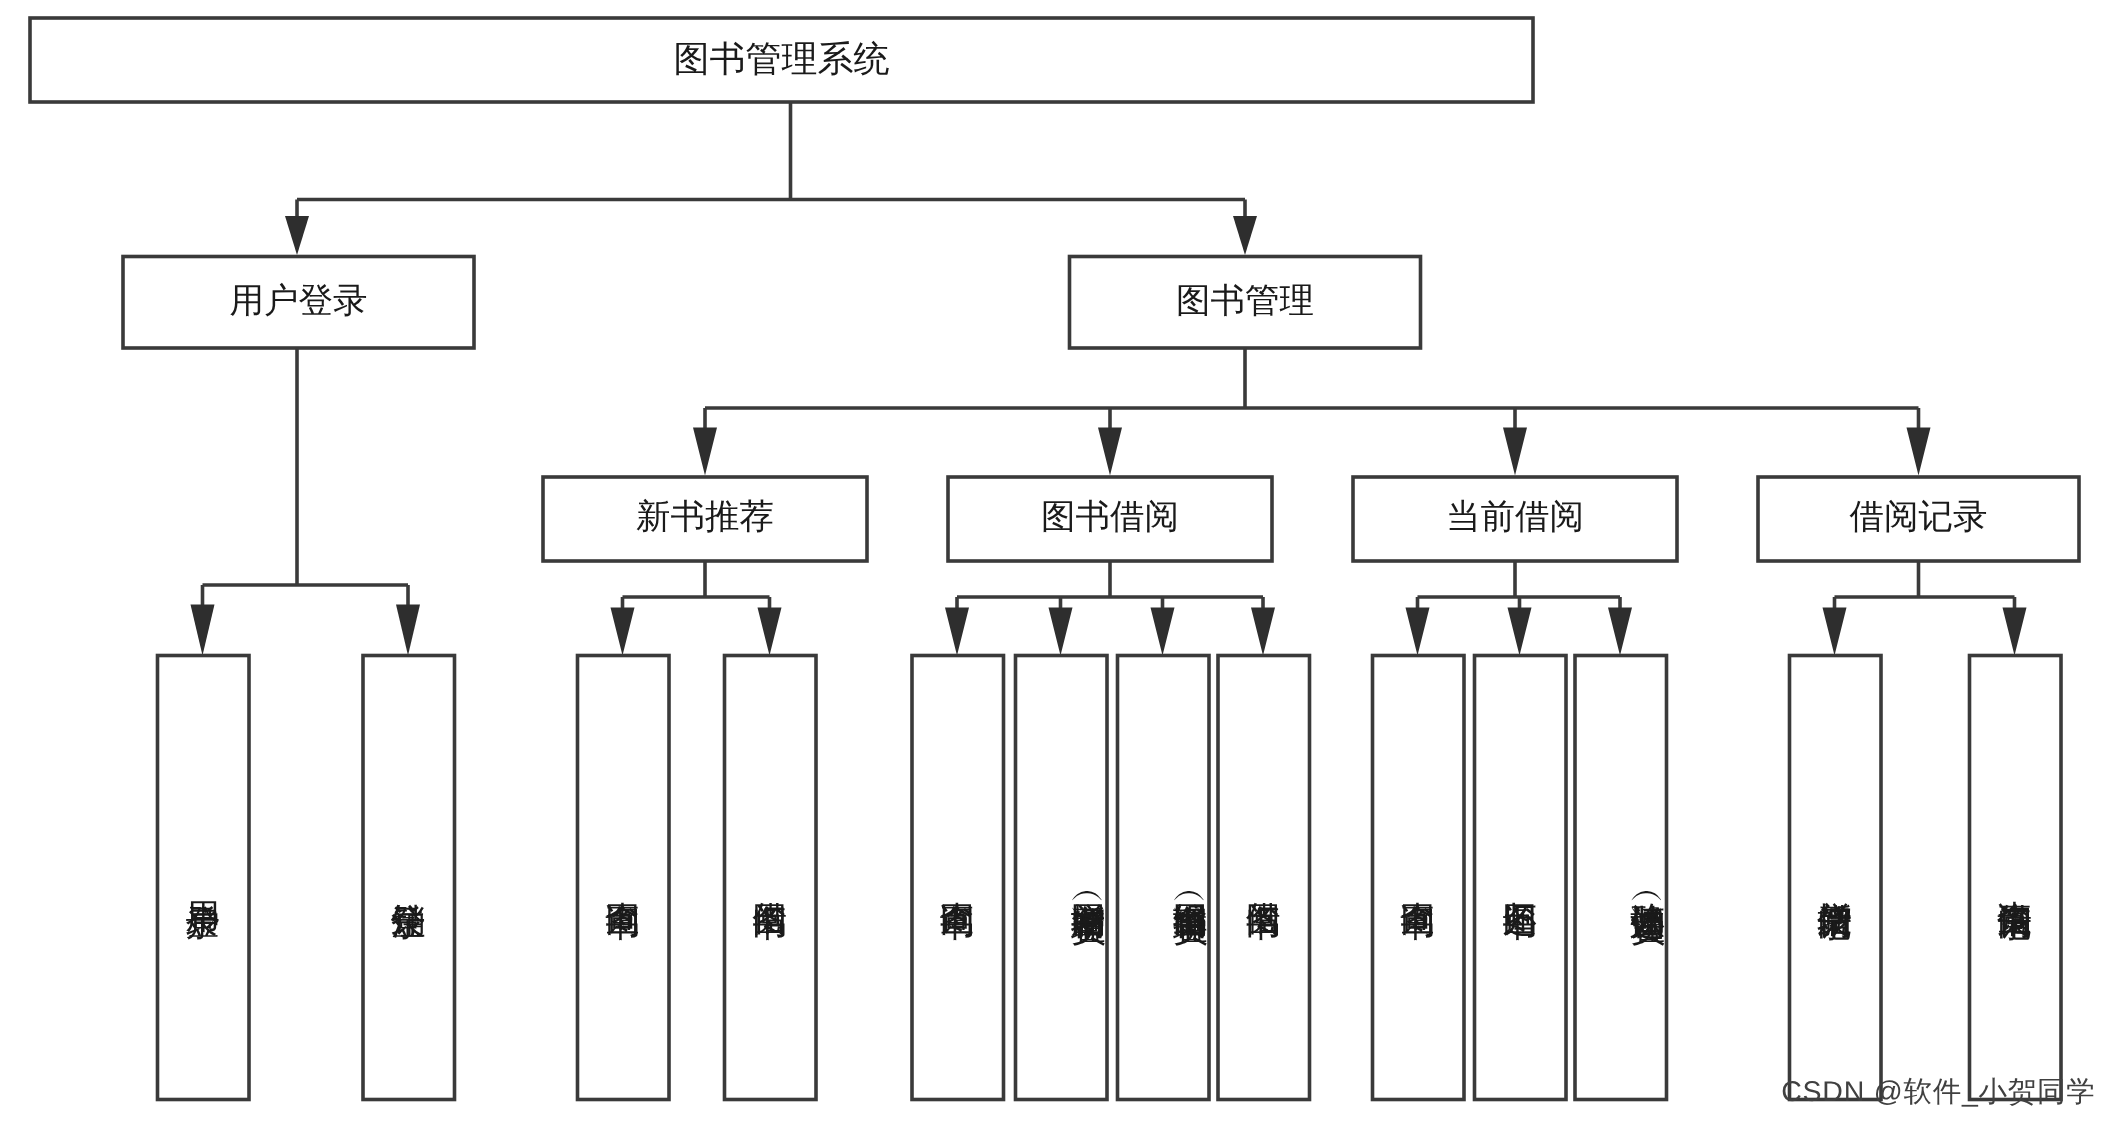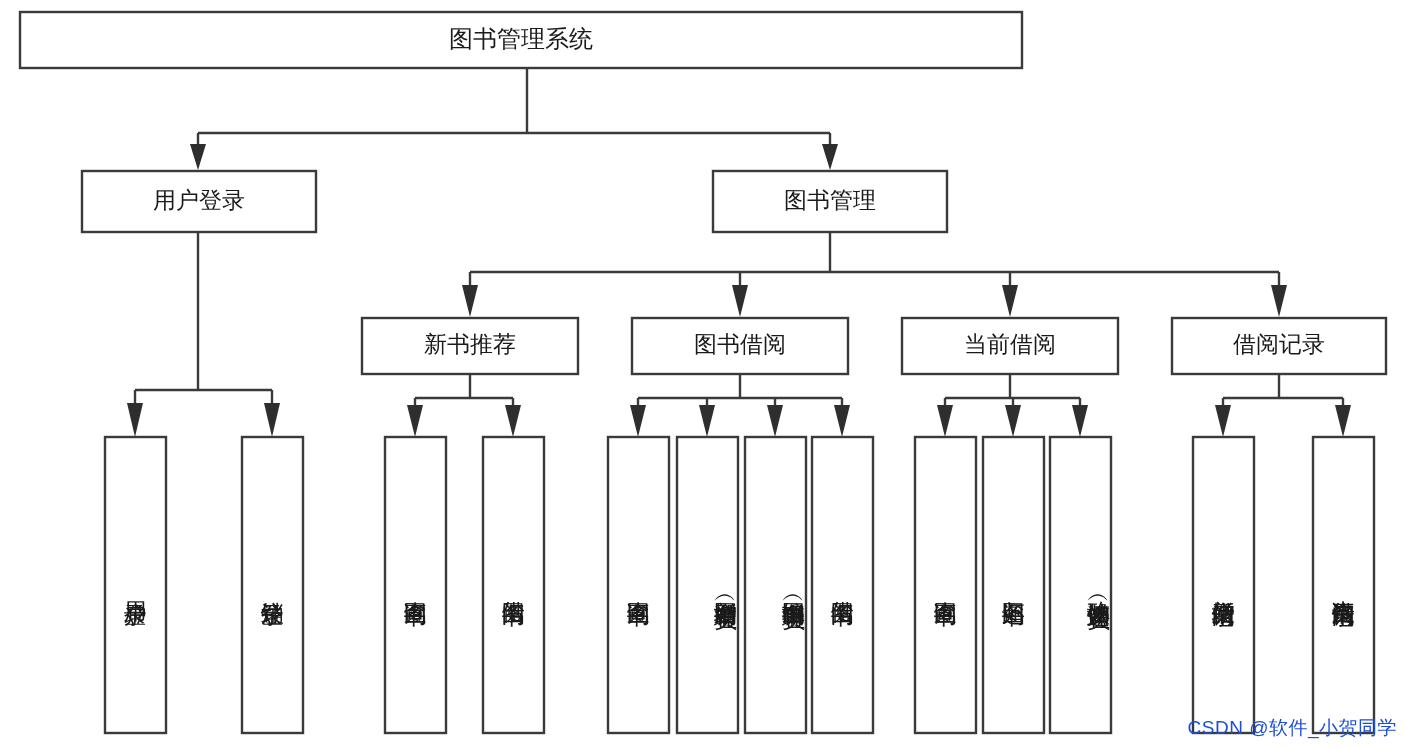--- a/index.html
+++ b/index.html
@@ -68,21 +68,21 @@
     text-align: center;
     white-space: nowrap;
     pointer-events: none;
   }
   .watermark {
     position: absolute;
     right: 8px;
     bottom: 6px;
     font-family: "Liberation Sans", "DejaVu Sans", sans-serif;
     font-size: 19px;
-    color: #1d4ed8;
+    color: #404040;
     white-space: nowrap;
     letter-spacing: 0.5px;
   }
 </style>
 </head>
 <body>
 
 <div id="diagram-root">
 
   <svg class="diagram-svg" viewBox="0 0 1405 747" xmlns="http://www.w3.org/2000/svg">

